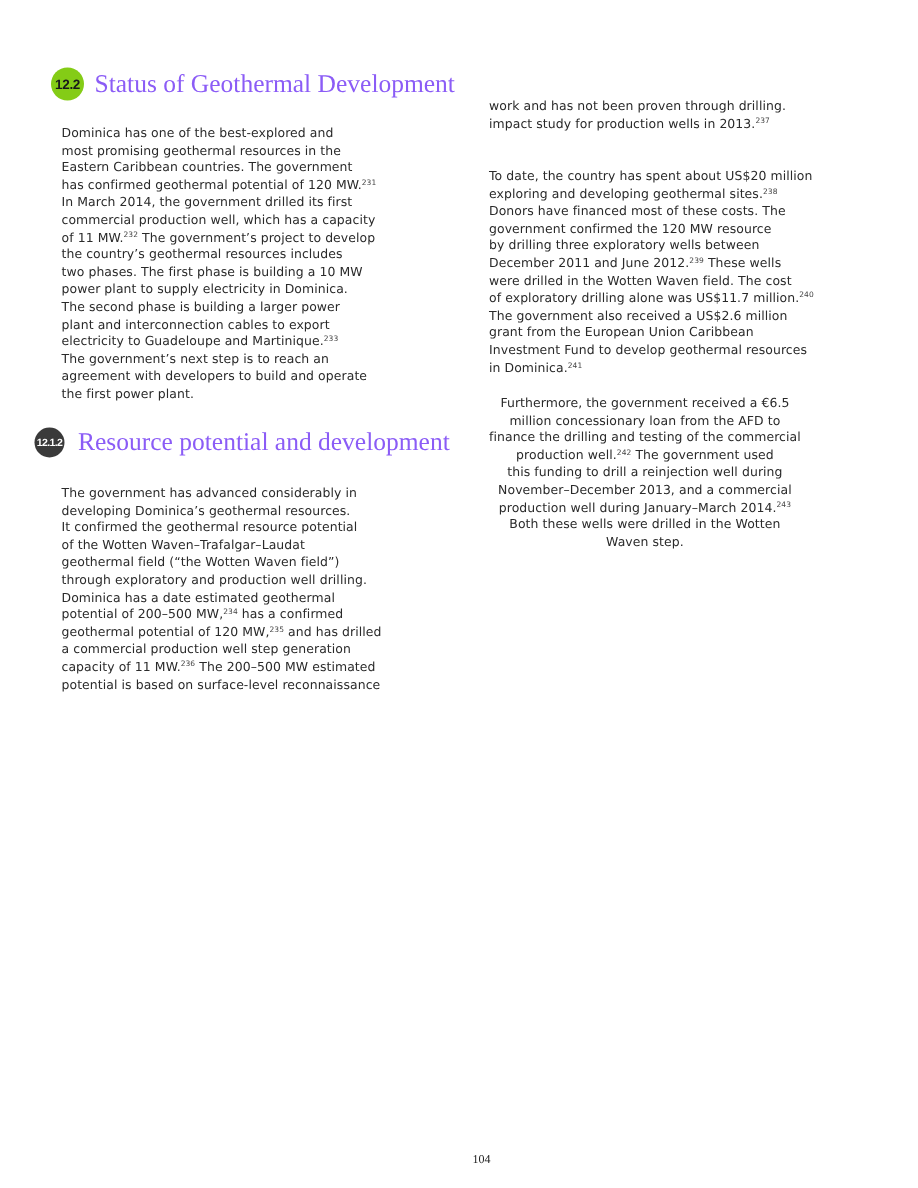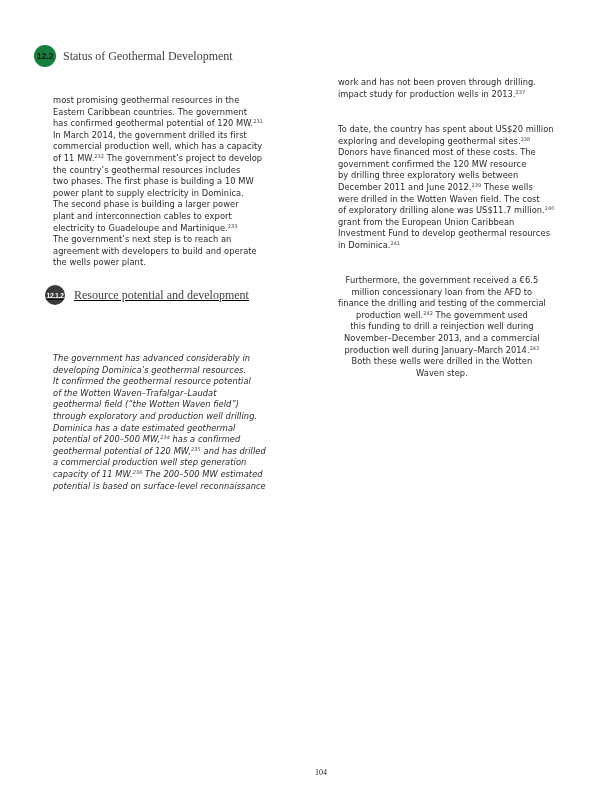--- a/index.html
+++ b/index.html
@@ -1,83 +1,84 @@
 <!DOCTYPE html>
 <html><head>
 <meta charset="utf-8">
 <style>
   html, body { margin: 0; padding: 0; background: #ffffff; }
   body { width: 612px; height: 792px; position: relative; overflow: hidden; }
   .page { position: absolute; inset: 0; }
   .sec-head { position: absolute; display: flex; align-items: center; }
   .badge-green {
     width: 22px; height: 22px; border-radius: 50%;
-    background: #15803d; color: #1a1a1a;
+    background: #84cc16; color: #1a1a1a;
     font-family: "Liberation Sans", sans-serif; font-weight: bold; font-size: 9px;
     display: flex; align-items: center; justify-content: center; letter-spacing: -0.2px;
   }
   .badge-dark {
     width: 20px; height: 20px; border-radius: 50%;
     background: #3a3a3a; color: #ffffff;
     font-family: "Liberation Sans", sans-serif; font-weight: bold; font-size: 7px;
     display: flex; align-items: center; justify-content: center; letter-spacing: -0.4px;
   }
   .sec-title {
-    font-family: "Liberation Serif", serif; font-size: 12px; color: #404040;
+    font-family: "Liberation Serif", serif; font-size: 17px; color: #8b5cf6;
     margin-left: 7px;
   }
   .col {
     position: absolute;
     font-family: "DejaVu Sans", sans-serif; font-size: 8.3px; line-height: 11.6px;
     color: #2a2a2a; letter-spacing: 0.05px;
   }
-  .col p { margin: 16px; }
+  .col p { margin: 4px; }
   .line { display: block; white-space: nowrap; }
   sup { font-size: 5px; vertical-align: 3px; line-height: 0; color: #444; }
   .page-num {
     position: absolute; left: 0; right: 0; top: 768px; text-align: center;
     font-family: "Liberation Serif", serif; font-size: 8px; color: #222; margin-left: 30px;
   }
 </style>
 </head>
 <body>
 
 <div class="page">
 
   <div class="sec-head" style="left:34px; top:45px;">
     <span class="badge-green">12.2</span>
     <span class="sec-title">Status of Geothermal Development</span>
   </div>
 
   <div class="col" style="left:37px; top:79px;">
     <p>
+        <span class="line">Dominica has one of the best-explored and</span>
         <span class="line">most promising geothermal resources in the</span>
         <span class="line">Eastern Caribbean countries. The government</span>
         <span class="line">has confirmed geothermal potential of 120 MW.<sup>231</sup></span>
         <span class="line">In March 2014, the government drilled its first</span>
         <span class="line">commercial production well, which has a capacity</span>
         <span class="line">of 11 MW.<sup>232</sup> The government’s project to develop</span>
         <span class="line">the country’s geothermal resources includes</span>
         <span class="line">two phases. The first phase is building a 10 MW</span>
         <span class="line">power plant to supply electricity in Dominica.</span>
         <span class="line">The second phase is building a larger power</span>
         <span class="line">plant and interconnection cables to export</span>
         <span class="line">electricity to Guadeloupe and Martinique.<sup>233</sup></span>
         <span class="line">The government’s next step is to reach an</span>
         <span class="line">agreement with developers to build and operate</span>
-        <span class="line">the wells power plant.</span>
+        <span class="line">the first power plant.</span>
       </p>
   </div>
 
-  <div class="sec-head" style="left:45px; top:285px;text-decoration:underline;">
+  <div class="sec-head" style="left:23px; top:285px;">
     <span class="badge-dark">12.1.2</span>
     <span class="sec-title" style="margin-left:9px;">Resource potential and development</span>
   </div>
 
-  <div class="col" style="left:37px; top:337px;font-style:italic;">
+  <div class="col" style="left:37px; top:319px;">
     <p>
         <span class="line">The government has advanced considerably in</span>
         <span class="line">developing Dominica’s geothermal resources.</span>
         <span class="line">It confirmed the geothermal resource potential</span>
         <span class="line">of the Wotten Waven–Trafalgar–Laudat</span>
         <span class="line">geothermal field (“the Wotten Waven field”)</span>
         <span class="line">through exploratory and production well drilling.</span>
         <span class="line">Dominica has a date estimated geothermal</span>
         <span class="line">potential of 200–500 MW,<sup>234</sup> has a confirmed</span>
         <span class="line">geothermal potential of 120 MW,<sup>235</sup> and has drilled</span>
@@ -97,20 +98,21 @@
   <div class="col" style="left:322px; top:108px;">
     <p>
         <span class="line">To date, the country has spent about US$20 million</span>
         <span class="line">exploring and developing geothermal sites.<sup>238</sup></span>
         <span class="line">Donors have financed most of these costs. The</span>
         <span class="line">government confirmed the 120 MW resource</span>
         <span class="line">by drilling three exploratory wells between</span>
         <span class="line">December 2011 and June 2012.<sup>239</sup> These wells</span>
         <span class="line">were drilled in the Wotten Waven field. The cost</span>
         <span class="line">of exploratory drilling alone was US$11.7 million.<sup>240</sup></span>
+        <span class="line">The government also received a US$2.6 million</span>
         <span class="line">grant from the European Union Caribbean</span>
         <span class="line">Investment Fund to develop geothermal resources</span>
         <span class="line">in Dominica.<sup>241</sup></span>
       </p>
   </div>
 
   <div class="col" style="left:322px; top:259px;text-align:center;">
     <p>
         <span class="line">Furthermore, the government received a €6.5</span>
         <span class="line">million concessionary loan from the AFD to</span>

